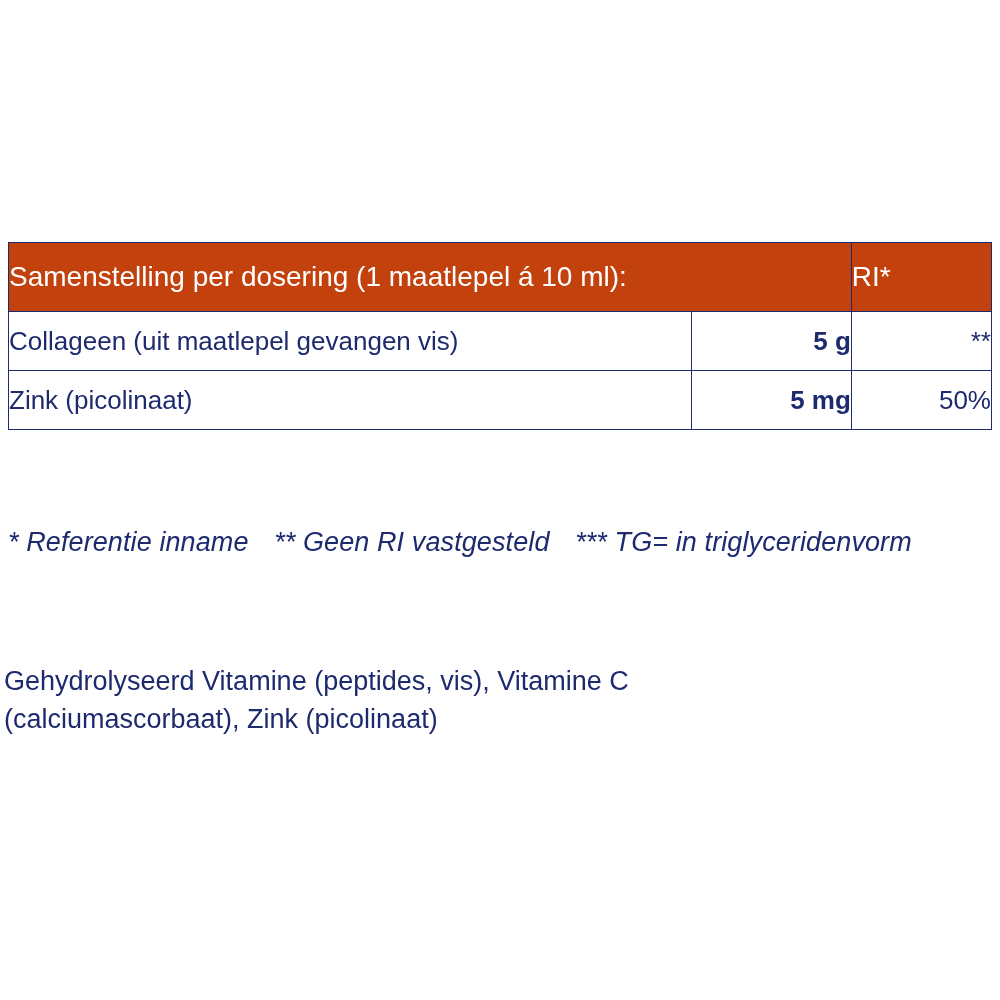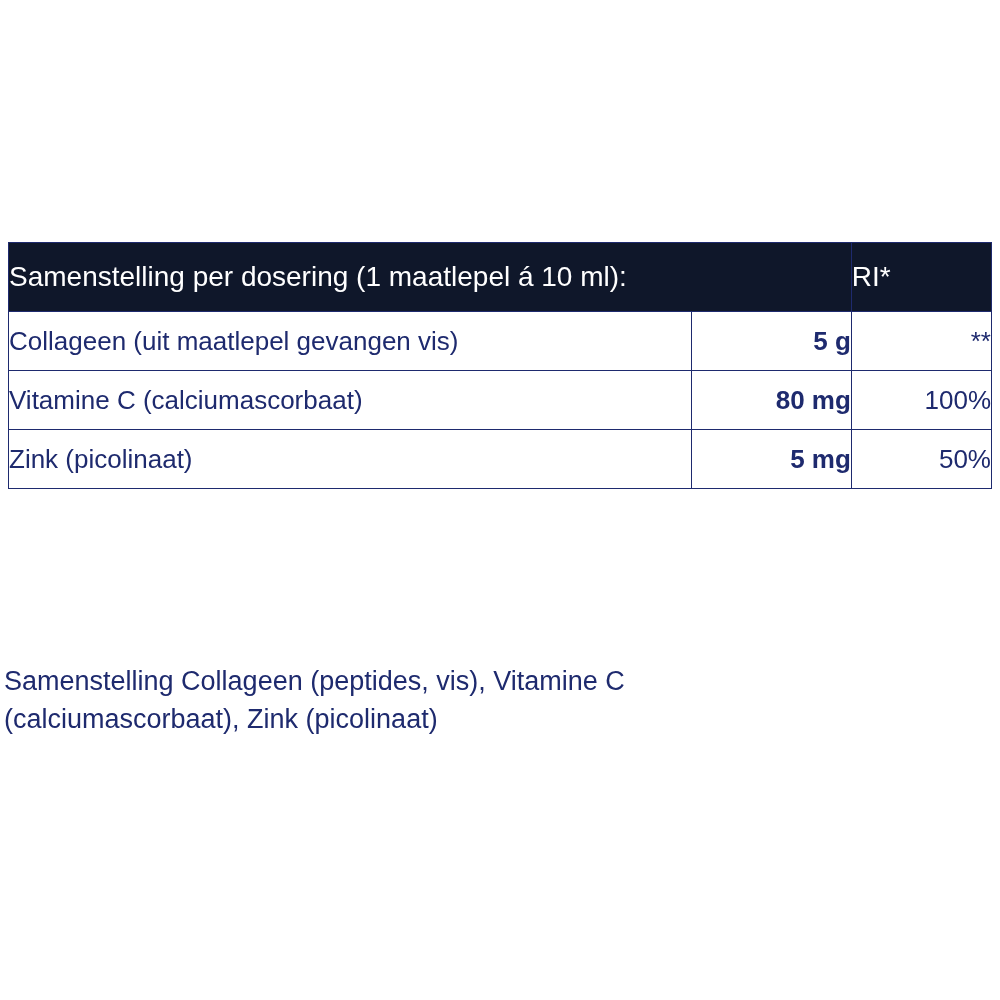--- a/index.html
+++ b/index.html
@@ -36,21 +36,21 @@
   }
 
   table.nutrition th,
   table.nutrition td {
     border: 1px solid #1e2a6e;
     padding: 0;
     vertical-align: middle;
   }
 
   thead tr th {
-    background: #0f172a;
+    background: #c2410c;
     color: #ffffff;
     border: 1px solid #1e2a6e;
     height: 68px;
   }
 
   th.head-title {
     text-align: left;
     font-weight: 400;
     font-size: 28px;
     padding-left: 28px;
@@ -146,32 +146,32 @@
           <th class="head-ri">RI*</th>
         </tr>
       </thead>
       <tbody>
         <tr>
           <td class="nutrient">Collageen (uit maatlepel gevangen vis)</td>
           <td class="amount">5 g</td>
           <td class="ri">**</td>
         </tr>
         <tr>
-          <td class="nutrient">Vitamine C (calciumascorbaat)</td>
-          <td class="amount">80 mg</td>
-          <td class="ri">100%</td>
-        </tr>
-        <tr>
           <td class="nutrient">Zink (picolinaat)</td>
           <td class="amount">5 mg</td>
           <td class="ri">50%</td>
         </tr>
       </tbody>
     </table>
   </div>
 
+  <div class="footnotes">
+    <span class="fn">* Referentie inname</span>
+    <span class="fn">** Geen RI vastgesteld</span>
+    <span class="fn">*** TG= in triglyceridenvorm</span>
+  </div>
 
 
   <div class="ingredients-body">
-    <span>Samenstelling Collageen (peptides, </span><b>vis</b><span>), Vitamine C (calciumascorbaat), Zink (picolinaat)</span>
+    <span>Gehydrolyseerd Vitamine (peptides, </span><b>vis</b><span>), Vitamine C (calciumascorbaat), Zink (picolinaat)</span>
   </div>
 
 </div>
 
 </body></html>

